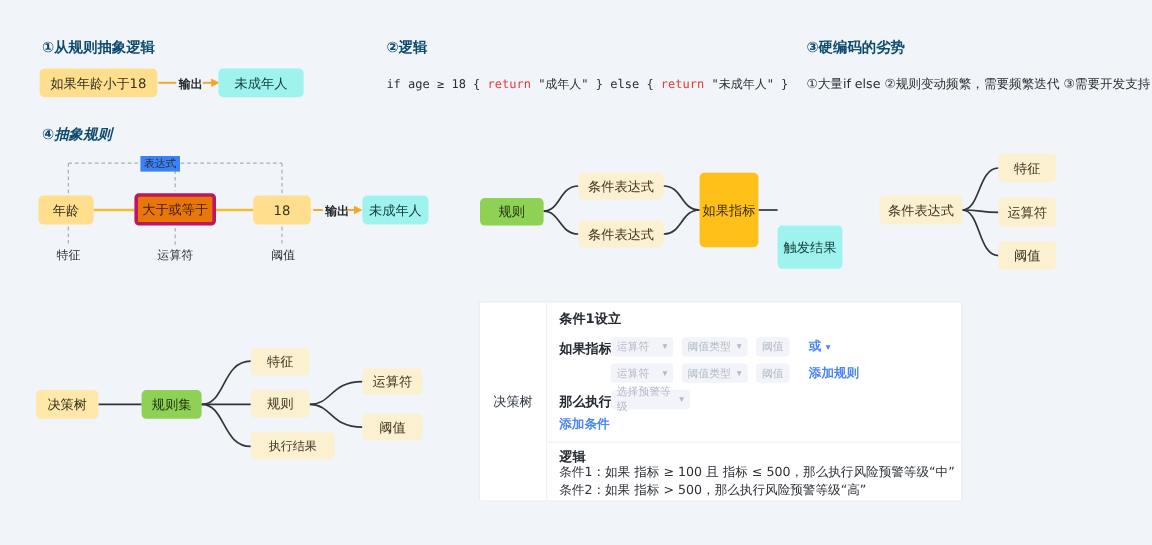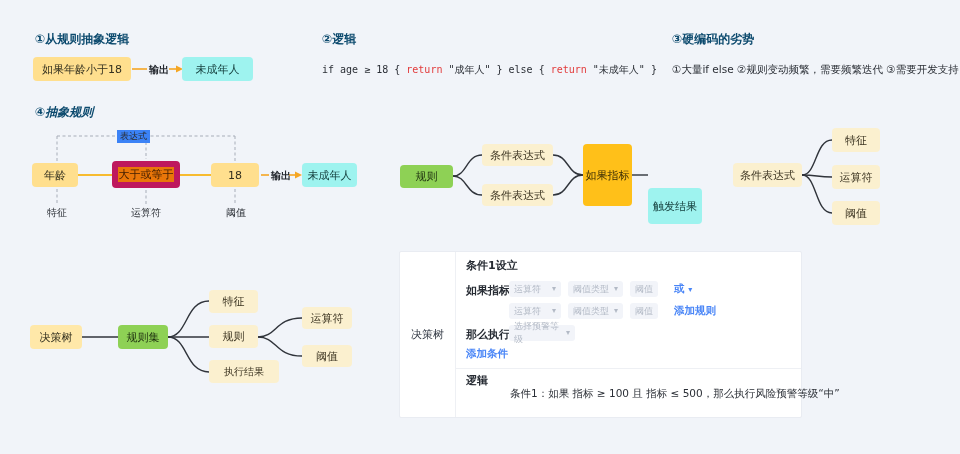--- a/index.html
+++ b/index.html
@@ -16,21 +16,21 @@
   .sec-title{font-size:12px;font-weight:bold;color:#0c4a6e;white-space:nowrap;}
   .node{
     position:absolute;display:flex;align-items:center;justify-content:center;
     border-radius:4px;font-size:11px;font-weight:400;white-space:nowrap;
     box-sizing:border-box;color:#33301f;
   }
   .ybox{background:#ffdf8e;}
   .ypale{background:#ffe8a9;}
   .cream{background:#fbf0cf;color:#3d3522;}
   .green{background:#8ed155;color:#1e3010;}
-  .orange{background:#e97609;border:6px solid #be185d;color:#3f1d02;}
+  .orange{background:#e97609;border:3px solid #be185d;color:#3f1d02;}
   .amber{background:#ffc019;color:#3a2c05;}
   .cyan{background:#9ef3ef;color:#123c3a;}
   .flow-lbl{font-size:10px;font-weight:600;color:#23272e;white-space:nowrap;}
   .sub-lbl{font-size:10px;color:#2b2f36;white-space:nowrap;}
   .bracket-lbl{font-size:9px;color:#2b2f36;background:#3b82f6;padding:0 3px;white-space:nowrap;}
   .code{font-family:"DejaVu Sans Mono","Liberation Mono",monospace;font-size:10px;color:#2b2f36;white-space:nowrap;}
   .code .kw{color:#e23b3b;}
   .para{font-size:10.5px;color:#2b2f36;white-space:nowrap;}
   
   .panel{
@@ -199,16 +199,17 @@
     <div class="select" style="left:109px;top:73px;width:66px;">
       <span>选择预警等级</span>
       <span class="caret">▾</span>
     </div>
 
     <div class="blue-link" style="left:66px;top:95px;">添加条件</div>
 
     <div class="h-divider"></div>
 
     <div class="p-title" style="left:66px;top:121px;">逻辑</div>
-    <div class="p-text" style="left:66px;top:135px;margin-left:44px;">条件1：如果 指标 ≥ 100 且 指标 ≤ 500，那么执行风险预警等级“中”</div>
+    <div class="p-text" style="left:66px;top:135px;">条件1：如果 指标 ≥ 100 且 指标 ≤ 500，那么执行风险预警等级“中”</div>
+    <div class="p-text" style="left:66px;top:150px;">条件2：如果 指标 &gt; 500，那么执行风险预警等级“高”</div>
   </div>
 
 </div>
 
 </body></html>

